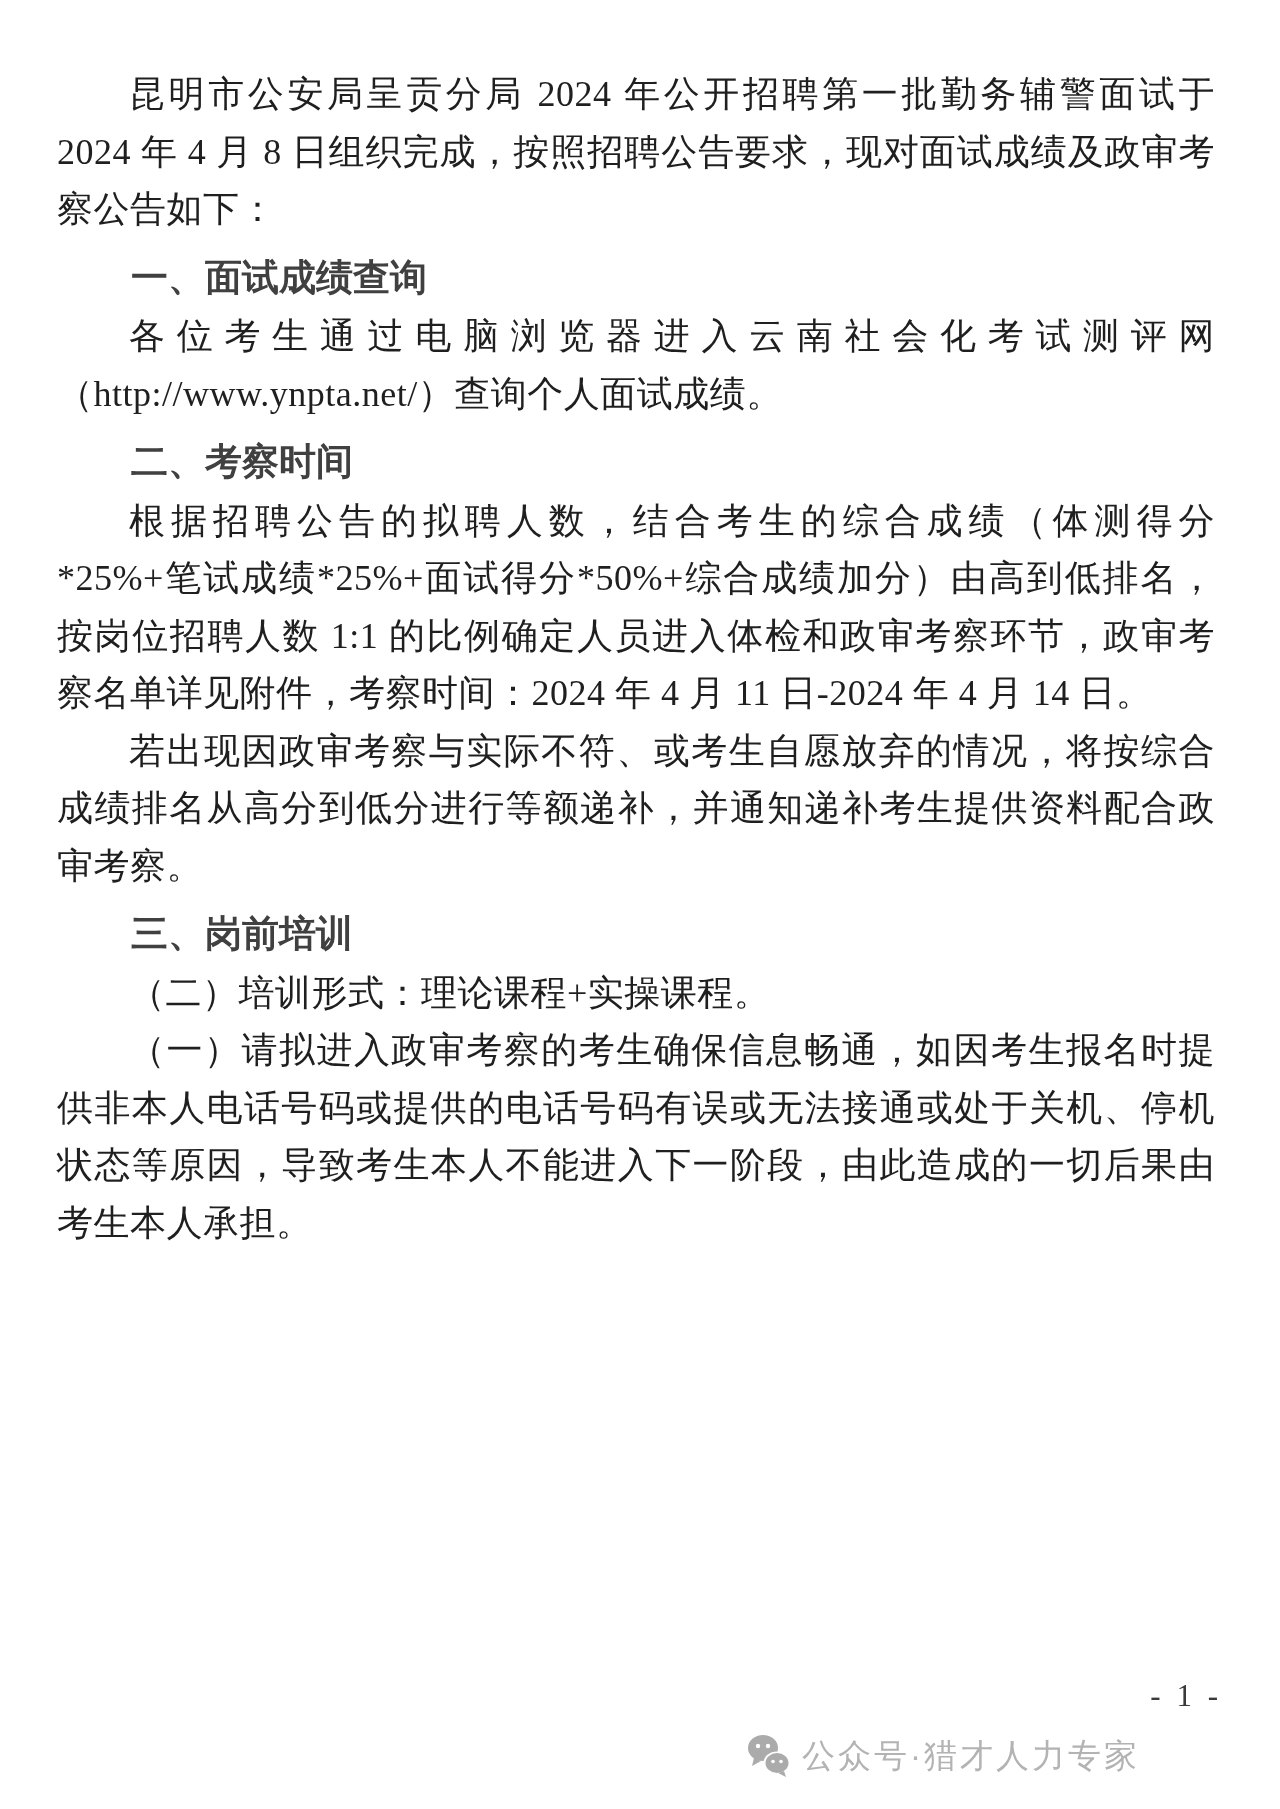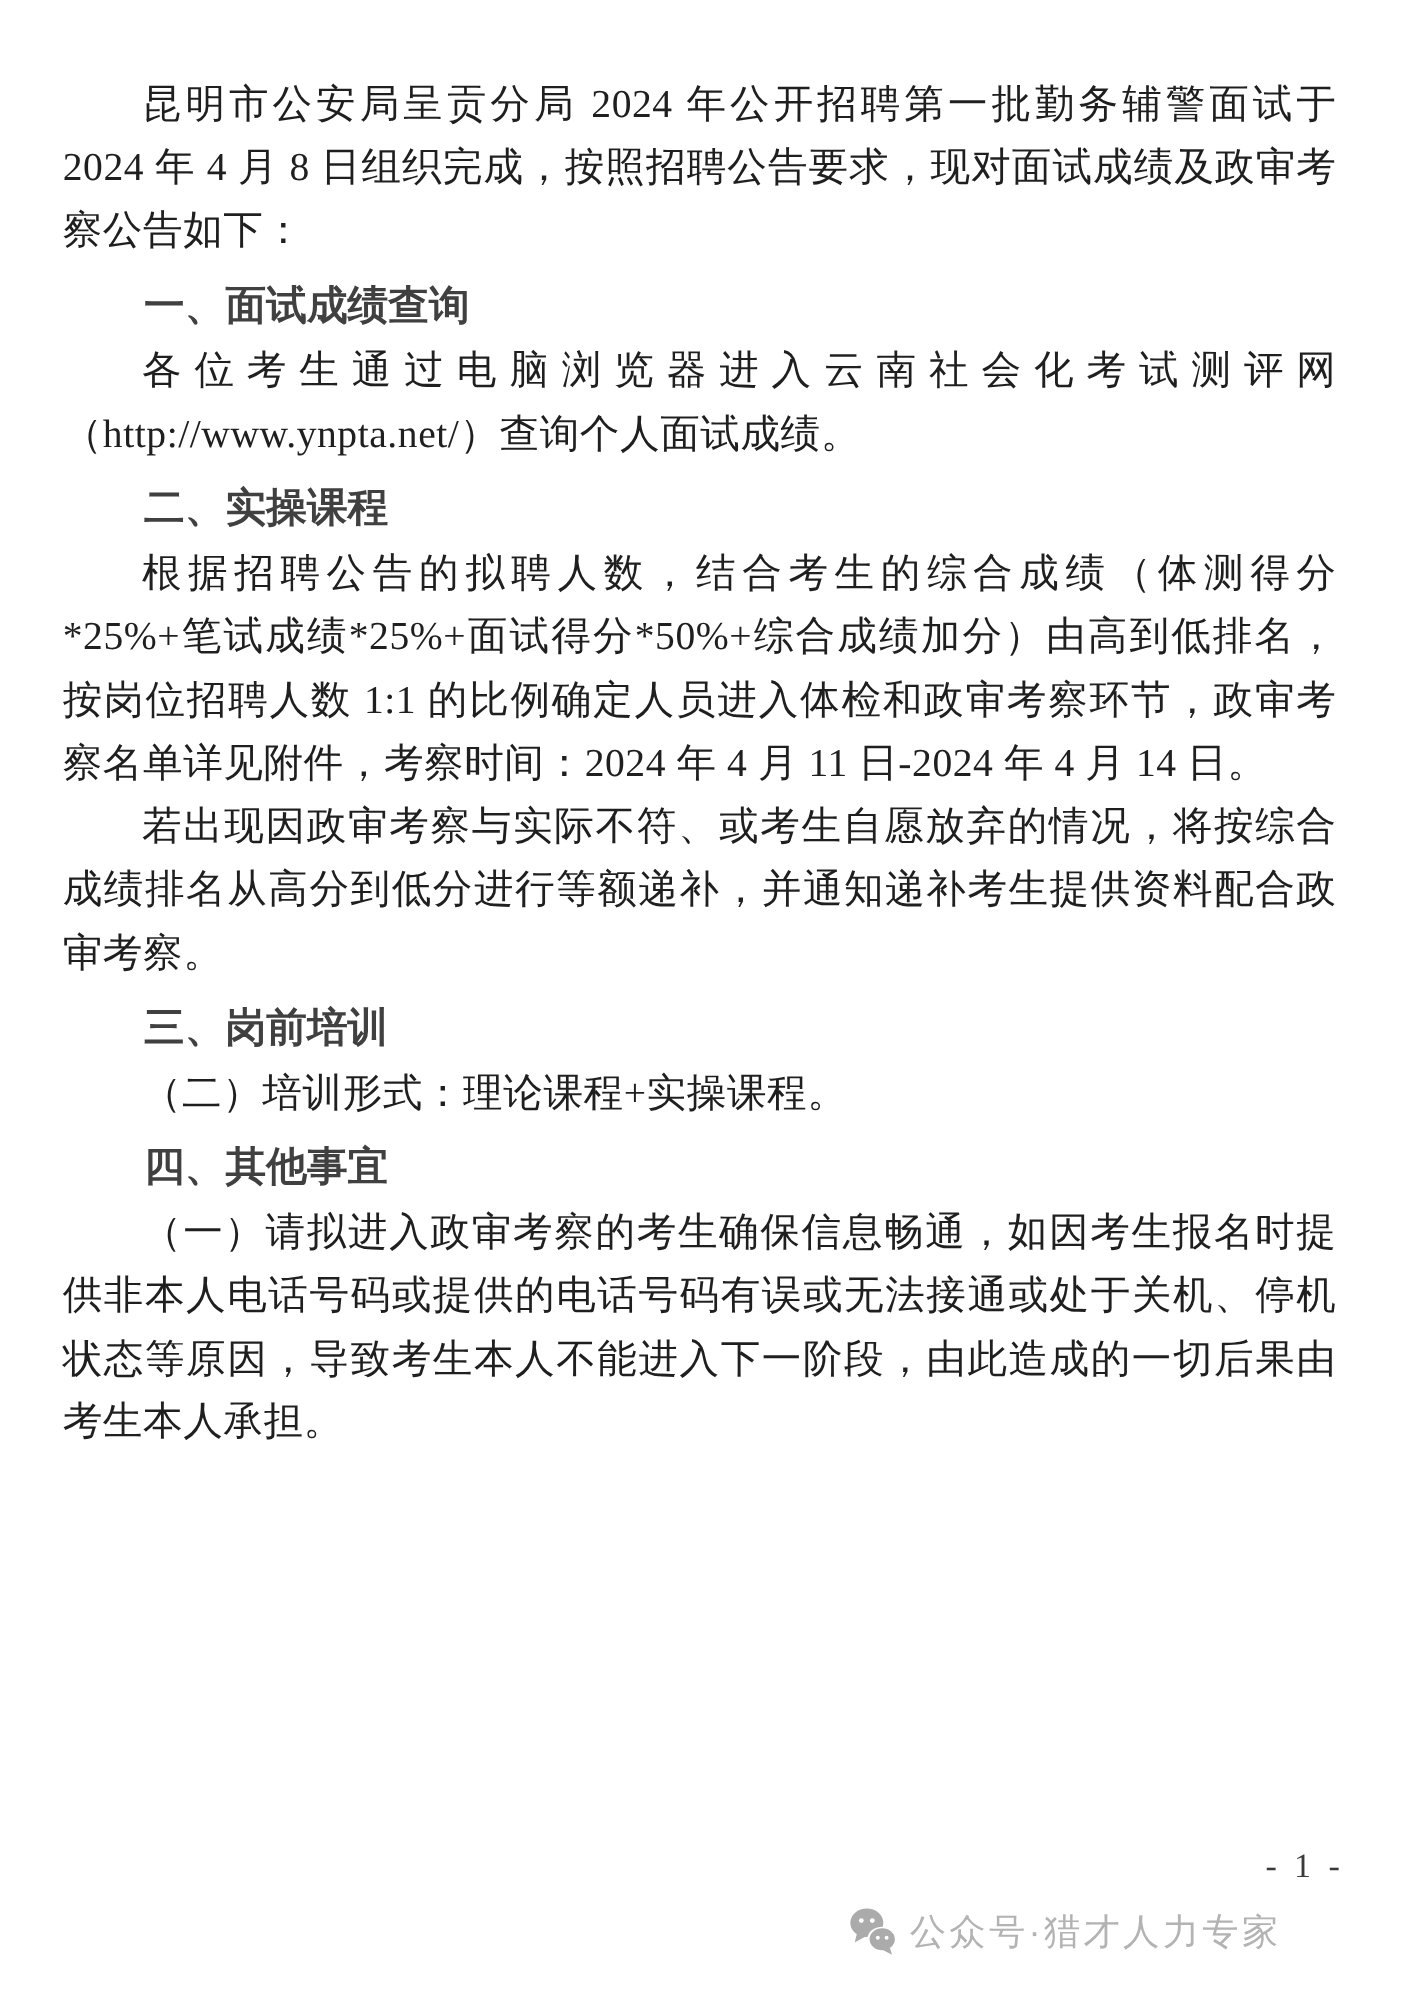--- a/index.html
+++ b/index.html
@@ -45,21 +45,21 @@
     position: absolute;
     right: 58px;
     top: 1678px;
     font-size: 31px;
     letter-spacing: 4px;
     color: #3a3a3a;
     font-family: "Liberation Serif", serif;
   }
   .footer-watermark {
     position: absolute;
-    left: 771px;
+    left: 746px;
     top: 1733px;
     display: flex;
     align-items: center;
     gap: 10px;
   }
   .wechat-icon {
     width: 46px;
     height: 46px;
     flex: 0 0 auto;
   }
@@ -73,26 +73,25 @@
 </style>
 </head>
 <body>
 
 <div class="page">
 
   <div class="content">
     <p class="para">昆明市公安局呈贡分局 2024 年公开招聘第一批勤务辅警面试于 2024 年 4 月 8 日组织完成，按照招聘公告要求，现对面试成绩及政审考察公告如下：</p>
     <p class="heading">一、面试成绩查询</p>
     <p class="para">各位考生通过电脑浏览器进入云南社会化考试测评网（http://www.ynpta.net/）查询个人面试成绩。</p>
-    <p class="heading">二、实操课程</p>
+    <p class="heading">二、考察时间</p>
     <p class="para">根据招聘公告的拟聘人数，结合考生的综合成绩（体测得分*25%+笔试成绩*25%+面试得分*50%+综合成绩加分）由高到低排名，按岗位招聘人数 1:1 的比例确定人员进入体检和政审考察环节，政审考察名单详见附件，考察时间：2024 年 4 月 11 日-2024 年 4 月 14 日。</p>
     <p class="para">若出现因政审考察与实际不符、或考生自愿放弃的情况，将按综合成绩排名从高分到低分进行等额递补，并通知递补考生提供资料配合政审考察。</p>
     <p class="heading">三、岗前培训</p>
     <p class="para">（二）培训形式：理论课程+实操课程。</p>
-    <p class="heading">四、其他事宜</p>
     <p class="para">（一）请拟进入政审考察的考生确保信息畅通，如因考生报名时提供非本人电话号码或提供的电话号码有误或无法接通或处于关机、停机状态等原因，导致考生本人不能进入下一阶段，由此造成的一切后果由考生本人承担。</p>
   </div>
 
   <div class="page-number">- 1 -</div>
 
   <div class="footer-watermark">
     <span class="wechat-icon">
       <svg viewBox="0 0 46 46" width="46" height="46" xmlns="http://www.w3.org/2000/svg">
 
         <ellipse cx="17" cy="15" rx="15" ry="13" fill="#ababab"></ellipse>

